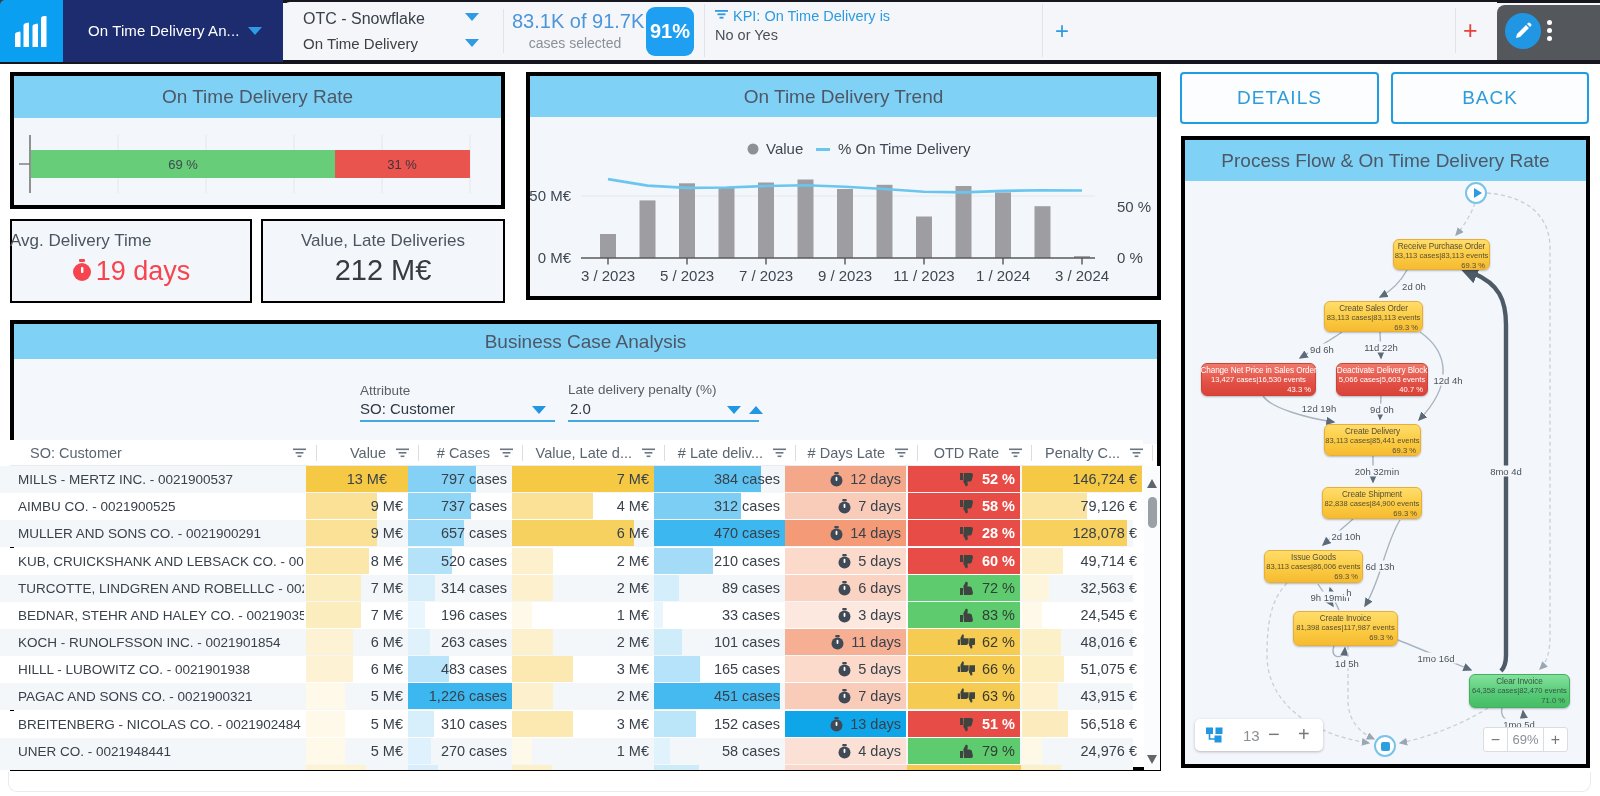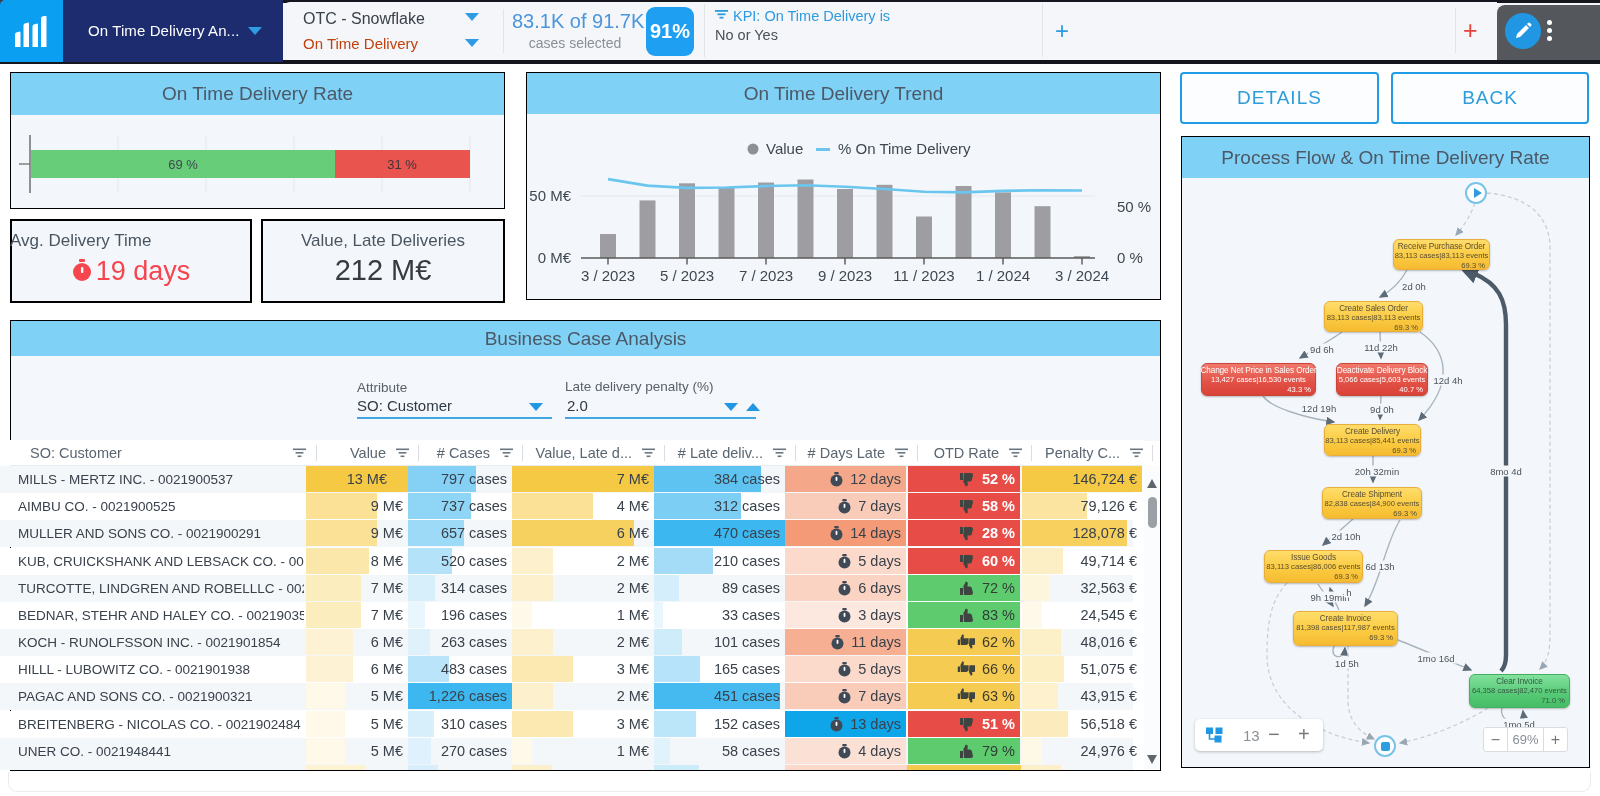--- a/index.html
+++ b/index.html
@@ -1,19 +1,19 @@
 <!DOCTYPE html>
 <html><head><meta charset="utf-8">
 <style>
 *{margin:0;padding:0;box-sizing:border-box;}
 html,body{width:1600px;height:796px;overflow:hidden;background:#fff;}
 body{font-family:"Liberation Sans",sans-serif;}
 #app{position:relative;width:1600px;height:796px;background:#fff;}
 .abs{position:absolute;}
-.panel{position:absolute;border:1px solid #000000;background:#f3f7fb;}
+.panel{position:absolute;border:4px solid #000000;background:#f3f7fb;}
 .phead{position:absolute;left:0;right:0;top:0;background:#80d1f6;color:#4c5866;
  display:flex;align-items:center;justify-content:center;font-size:19px;}
 .btn{position:absolute;border:2px solid #1f9de4;border-radius:4px;background:#fbfdfe;
  color:#2e9cda;display:flex;align-items:center;justify-content:center;font-size:19px;letter-spacing:1px;}
 .tri-d{display:inline-block;width:0;height:0;border-left:7px solid transparent;border-right:7px solid transparent;border-top:8px solid #2e9be4;}
 .hsep{position:absolute;width:1px;background:#e1e3e8;}
 .node{position:absolute;border-radius:6px;font-size:7.6px;line-height:9.4px;text-align:center;
  padding-top:2px;box-shadow:0 1px 2px rgba(0,0,0,0.25);display:flex;flex-direction:column;align-items:center;}
 .node b{font-size:8.2px;white-space:nowrap;font-weight:normal;letter-spacing:-0.1px;}
 .node .sub{white-space:nowrap;}
@@ -45,21 +45,21 @@
  <path d="M1 31 L1 18.5 Q1 17 2.2 16.6 L5 15.7 Q6.5 15.3 6.5 16.8 L6.5 31 Z" fill="#fff"></path>
  <path d="M9.5 31 L9.5 9.5 Q9.5 8 10.7 7.6 L13.5 6.7 Q15 6.3 15 7.8 L15 31 Z" fill="#fff"></path>
  <path d="M18.5 31 L18.5 10.5 Q18.5 9 19.7 8.6 L22.5 7.7 Q24 7.3 24 8.8 L24 31 Z" fill="#fff"></path>
  <path d="M27 31 L27 2.5 Q27 1 28.2 0.6 L31 -0.3 Q32.5 -0.7 32.5 0.8 L32.5 31 Z" fill="#fff"></path>
 </svg>
 <div class="abs" style="left:63px;top:0;width:220px;height:62px;background:#1c2c6f;"></div>
 <div class="abs" style="left:88px;top:0;height:60px;display:flex;align-items:center;color:#fff;font-size:15px;letter-spacing:0.1px;">On Time Delivery An...</div>
 <div class="abs tri-d" style="left:248px;top:27px;"></div>
 <div class="abs" style="left:303px;top:10px;font-size:16px;color:#3a4149;">OTC - Snowflake</div>
 <div class="abs tri-d" style="left:465px;top:13px;"></div>
-<div class="abs" style="left:303px;top:35px;font-size:15px;color:#c2410c;">On Time Delivery</div>
+<div class="abs" style="left:303px;top:35px;font-size:15px;color:#404040;">On Time Delivery</div>
 <div class="abs tri-d" style="left:465px;top:39px;"></div>
 <div class="hsep" style="left:503px;top:9px;height:44px;"></div>
 <div class="abs" style="left:512px;top:10px;width:126px;text-align:center;font-size:20px;color:#4b96db;white-space:nowrap;">83.1K of 91.7K</div>
 <div class="abs" style="left:512px;top:35px;width:126px;text-align:center;font-size:14px;color:#8a8f98;white-space:nowrap;">cases selected</div>
 <div class="abs" style="left:646px;top:7px;width:48px;height:49px;border-radius:9px;background:#1e9ff2;display:flex;align-items:center;justify-content:center;color:#fff;font-size:20px;font-weight:bold;">91%</div>
 <div class="hsep" style="left:704px;top:4px;height:53px;"></div>
 <svg class="abs" style="left:715px;top:10px;" width="13" height="9" viewBox="0 0 13 9">
  <rect x="0" y="0" width="13" height="1.8" fill="#2e9be0"></rect>
       <rect x="2.5" y="3.4" width="8" height="1.8" fill="#2e9be0"></rect>
       <rect x="4.5" y="6.8" width="4" height="1.8" fill="#2e9be0"></rect>

